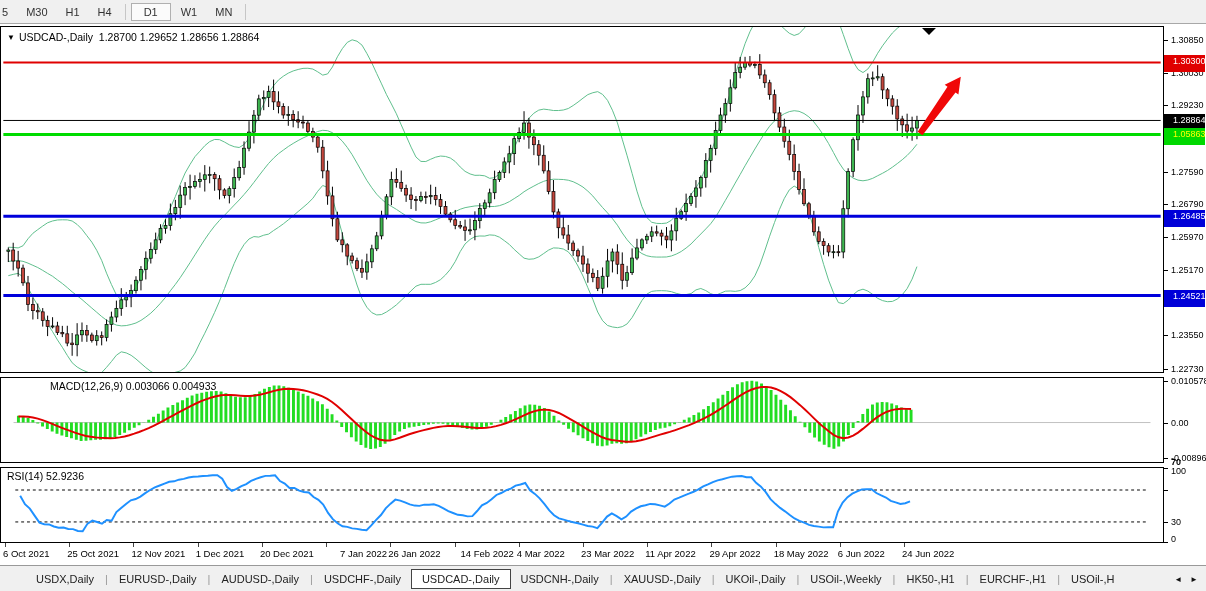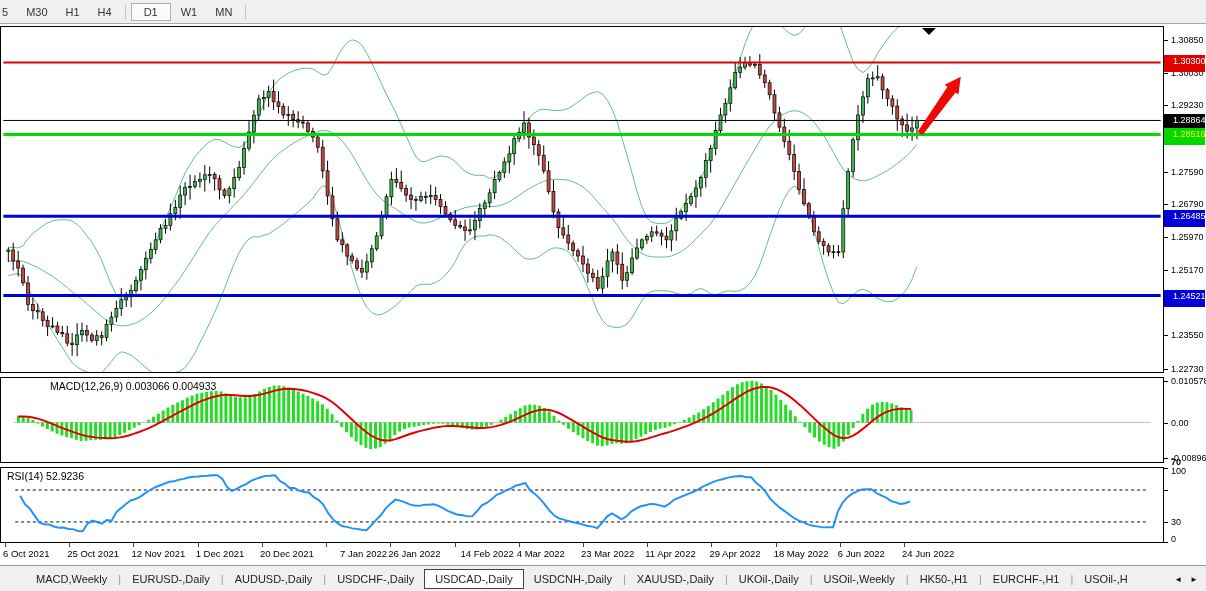--- a/index.html
+++ b/index.html
@@ -255,20 +255,24 @@
           <rect x="917.4" y="94.0" width="3" height="7.6" fill="#3eb650" stroke="#000" stroke-width="0.7"></rect>
         </g>
         <line x1="0" x2="1164" y1="35.8" y2="35.8" stroke="#e00000" stroke-width="2"></line>
         <line x1="0" x2="1164" y1="94.0" y2="94.0" stroke="#000000" stroke-width="1"></line>
         <line x1="0" x2="1164" y1="108.1" y2="108.1" stroke="#00dc00" stroke-width="3"></line>
         <line x1="0" x2="1164" y1="190.4" y2="190.4" stroke="#0000dc" stroke-width="3"></line>
         <line x1="0" x2="1164" y1="270.0" y2="270.0" stroke="#0000dc" stroke-width="3"></line>
         <polygon fill="#f00808" points="924.4,108.9 957.7,65.9 960.6,67.9 963.0,50.0 946.8,58.0 949.6,60.1 919.6,105.4"></polygon>
         <polygon fill="#000" points="924,1 938,1 931,8"></polygon>
       </svg>
+    <div id="chart-title">
+      <span class="tri">▼</span><span>USDCAD-,Daily</span>&nbsp;
+      <span>1.28700 1.29652 1.28656 1.28864</span>
+    </div>
 
     <svg id="macd-pane" viewBox="0 0 1164 86">
         <line x1="0" x2="1164" y1="45.6" y2="45.6" stroke="#c0c0c0" stroke-width="1"></line>
         <path d="M5.0,45.6L5.0,38.7M9.9,45.6L9.9,39.6M14.9,45.6L14.9,40.9M19.8,45.6L19.8,43.1M24.8,45.6L24.8,46.5M29.7,45.6L29.7,49.7M34.6,45.6L34.6,52.2M39.6,45.6L39.6,54.8M44.5,45.6L44.5,57.2M49.5,45.6L49.5,58.8M54.4,45.6L54.4,60.5M59.3,45.6L59.3,61.8M64.3,45.6L64.3,63.3M69.2,45.6L69.2,64.4M74.2,45.6L74.2,64.3M79.1,45.6L79.1,63.7M84.0,45.6L84.0,63.3M89.0,45.6L89.0,63.3M93.9,45.6L93.9,62.6M98.9,45.6L98.9,62.1M103.8,45.6L103.8,60.5M108.7,45.6L108.7,58.4M113.7,45.6L113.7,56.0M118.6,45.6L118.6,53.4M123.6,45.6L123.6,51.0M128.5,45.6L128.5,48.5M133.4,45.6L133.4,45.8M138.4,45.6L138.4,42.8M143.3,45.6L143.3,39.6M148.3,45.6L148.3,36.5M153.2,45.6L153.2,33.4M158.1,45.6L158.1,30.2M163.1,45.6L163.1,27.7M168.0,45.6L168.0,25.0M173.0,45.6L173.0,22.7M177.9,45.6L177.9,20.1M182.8,45.6L182.8,17.8M187.8,45.6L187.8,16.2M192.7,45.6L192.7,15.0M197.7,45.6L197.7,14.1M202.6,45.6L202.6,13.5M207.5,45.6L207.5,13.4M212.5,45.6L212.5,13.9M217.4,45.6L217.4,15.6M222.4,45.6L222.4,17.7M227.3,45.6L227.3,19.1M232.2,45.6L232.2,19.7M237.2,45.6L237.2,19.6M242.1,45.6L242.1,18.4M247.1,45.6L247.1,16.4M252.0,45.6L252.0,13.9M256.9,45.6L256.9,11.1M261.9,45.6L261.9,9.1M266.8,45.6L266.8,7.6M271.8,45.6L271.8,7.6M276.7,45.6L276.7,8.4M281.6,45.6L281.6,10.1M286.6,45.6L286.6,11.8M291.5,45.6L291.5,13.9M296.5,45.6L296.5,16.1M301.4,45.6L301.4,18.2M306.3,45.6L306.3,20.9M311.3,45.6L311.3,23.7M316.2,45.6L316.2,26.9M321.2,45.6L321.2,31.5M326.1,45.6L326.1,37.2M331.0,45.6L331.0,43.5M336.0,45.6L336.0,50.1M340.9,45.6L340.9,55.6M345.9,45.6L345.9,60.7M350.8,45.6L350.8,64.9M355.7,45.6L355.7,68.6M360.7,45.6L360.7,71.4M365.6,45.6L365.6,72.6M370.6,45.6L370.6,72.2M375.5,45.6L375.5,70.6M380.4,45.6L380.4,67.4M385.4,45.6L385.4,63.2M390.3,45.6L390.3,58.4M395.3,45.6L395.3,54.8M400.2,45.6L400.2,52.2M405.1,45.6L405.1,50.7M410.1,45.6L410.1,49.8M415.0,45.6L415.0,49.1M420.0,45.6L420.0,48.2M424.9,45.6L424.9,47.5M429.8,45.6L429.8,46.8M434.8,45.6L434.8,46.6M439.7,45.6L439.7,46.9M444.7,45.6L444.7,47.8M449.6,45.6L449.6,48.8M454.5,45.6L454.5,50.1M459.5,45.6L459.5,51.1M464.4,45.6L464.4,52.2M469.4,45.6L469.4,52.8M474.3,45.6L474.3,52.6M479.2,45.6L479.2,51.4M484.2,45.6L484.2,49.9M489.1,45.6L489.1,47.9M494.1,45.6L494.1,45.3M499.0,45.6L499.0,42.7M503.9,45.6L503.9,39.9M508.9,45.6L508.9,37.1M513.8,45.6L513.8,33.8M518.8,45.6L518.8,30.9M523.7,45.6L523.7,28.1M528.6,45.6L528.6,27.2M533.6,45.6L533.6,27.3M538.5,45.6L538.5,28.3M543.5,45.6L543.5,30.6M548.4,45.6L548.4,34.2M553.3,45.6L553.3,38.7M558.3,45.6L558.3,43.5M563.2,45.6L563.2,47.9M568.2,45.6L568.2,51.9M573.1,45.6L573.1,55.5M578.0,45.6L578.0,58.7M583.0,45.6L583.0,61.7M587.9,45.6L587.9,64.5M592.9,45.6L592.9,66.9M597.8,45.6L597.8,69.3M602.7,45.6L602.7,70.0M607.7,45.6L607.7,69.1M612.6,45.6L612.6,67.4M617.6,45.6L617.6,66.8M622.5,45.6L622.5,67.3M627.4,45.6L627.4,66.9M632.4,45.6L632.4,65.2M637.3,45.6L637.3,62.8M642.3,45.6L642.3,60.2M647.2,45.6L647.2,57.6M652.1,45.6L652.1,55.2M657.1,45.6L657.1,53.2M662.0,45.6L662.0,51.8M667.0,45.6L667.0,51.0M671.9,45.6L671.9,49.5M676.8,45.6L676.8,47.4M681.8,45.6L681.8,45.2M686.7,45.6L686.7,42.8M691.7,45.6L691.7,40.4M696.6,45.6L696.6,38.0M701.5,45.6L701.5,35.3M706.5,45.6L706.5,32.0M711.4,45.6L711.4,28.7M716.4,45.6L716.4,24.8M721.3,45.6L721.3,20.9M726.2,45.6L726.2,17.2M731.2,45.6L731.2,13.3M736.1,45.6L736.1,9.5M741.1,45.6L741.1,6.5M746.0,45.6L746.0,4.3M750.9,45.6L750.9,3.2M755.9,45.6L755.9,2.8M760.8,45.6L760.8,3.7M765.8,45.6L765.8,5.6M770.7,45.6L770.7,8.4M775.6,45.6L775.6,12.4M780.6,45.6L780.6,17.1M785.5,45.6L785.5,22.2M790.5,45.6L790.5,27.4M795.4,45.6L795.4,33.1M800.3,45.6L800.3,39.1M805.3,45.6L805.3,44.9M810.2,45.6L810.2,50.4M815.2,45.6L815.2,56.0M820.1,45.6L820.1,60.9M825.0,45.6L825.0,65.0M830.0,45.6L830.0,68.4M834.9,45.6L834.9,70.8M839.9,45.6L839.9,72.5M844.8,45.6L844.8,70.1M849.7,45.6L849.7,65.0M854.7,45.6L854.7,58.3M859.6,45.6L859.6,51.1M864.6,45.6L864.6,43.9M869.5,45.6L869.5,36.9M874.4,45.6L874.4,31.4M879.4,45.6L879.4,27.2M884.3,45.6L884.3,25.2M889.3,45.6L889.3,24.5M894.2,45.6L894.2,24.7M899.1,45.6L899.1,26.2M904.1,45.6L904.1,28.0M909.0,45.6L909.0,30.1M914.0,45.6L914.0,31.7M918.9,45.6L918.9,32.5" stroke="#22dd22" stroke-width="3" fill="none"></path>
         <polyline fill="none" stroke="#e00000" stroke-width="2" points="5.0,39.4 9.9,39.4 14.9,39.7 19.8,40.4 24.8,41.6 29.7,43.2 34.6,45.0 39.6,47.0 44.5,49.0 49.5,51.0 54.4,52.9 59.3,54.7 64.3,56.4 69.2,58.0 74.2,59.3 79.1,60.1 84.0,60.8 89.0,61.3 93.9,61.5 98.9,61.7 103.8,61.4 108.7,60.8 113.7,59.9 118.6,58.6 123.6,57.0 128.5,55.3 133.4,53.4 138.4,51.3 143.3,49.0 148.3,46.5 153.2,43.9 158.1,41.1 163.1,38.5 168.0,35.8 173.0,33.1 177.9,30.5 182.8,28.0 187.8,25.6 192.7,23.5 197.7,21.6 202.6,20.0 207.5,18.7 212.5,17.7 217.4,17.3 222.4,17.4 227.3,17.7 232.2,18.1 237.2,18.4 242.1,18.4 247.1,18.0 252.0,17.2 256.9,16.0 261.9,14.6 266.8,13.2 271.8,12.1 276.7,11.3 281.6,11.1 286.6,11.2 291.5,11.7 296.5,12.6 301.4,13.7 306.3,15.2 311.3,16.9 316.2,18.9 321.2,21.4 326.1,24.5 331.0,28.3 336.0,32.7 340.9,37.3 345.9,42.0 350.8,46.6 355.7,51.0 360.7,55.1 365.6,58.6 370.6,61.3 375.5,63.2 380.4,64.0 385.4,63.9 390.3,62.8 395.3,61.2 400.2,59.4 405.1,57.6 410.1,56.1 415.0,54.7 420.0,53.4 424.9,52.2 429.8,51.1 434.8,50.2 439.7,49.5 444.7,49.2 449.6,49.1 454.5,49.3 459.5,49.7 464.4,50.2 469.4,50.7 474.3,51.1 479.2,51.1 484.2,50.9 489.1,50.3 494.1,49.3 499.0,48.0 503.9,46.3 508.9,44.5 513.8,42.4 518.8,40.1 523.7,37.7 528.6,35.6 533.6,33.9 538.5,32.8 543.5,32.4 548.4,32.7 553.3,33.9 558.3,35.8 563.2,38.2 568.2,41.0 573.1,43.9 578.0,46.8 583.0,49.8 587.9,52.8 592.9,55.6 597.8,58.3 602.7,60.7 607.7,62.4 612.6,63.4 617.6,64.1 622.5,64.7 627.4,65.2 632.4,65.2 637.3,64.7 642.3,63.8 647.2,62.6 652.1,61.1 657.1,59.5 662.0,58.0 667.0,56.6 671.9,55.2 676.8,53.6 681.8,51.9 686.7,50.1 691.7,48.2 696.6,46.1 701.5,44.0 706.5,41.6 711.4,39.0 716.4,36.2 721.3,33.1 726.2,29.9 731.2,26.6 736.1,23.2 741.1,19.9 746.0,16.7 750.9,14.0 755.9,11.8 760.8,10.2 765.8,9.2 770.7,9.1 775.6,9.7 780.6,11.2 785.5,13.4 790.5,16.2 795.4,19.6 800.3,23.5 805.3,27.8 810.2,32.3 815.2,37.0 820.1,41.8 825.0,46.5 830.0,50.8 834.9,54.8 839.9,58.4 844.8,60.7 849.7,61.6 854.7,60.9 859.6,58.9 864.6,55.9 869.5,52.1 874.4,48.0 879.4,43.8 884.3,40.1 889.3,37.0 894.2,34.5 899.1,32.9 904.1,31.9 909.0,31.5 914.0,31.6 918.9,31.7 "></polyline>
       </svg>
     <div id="macd-label">MACD(12,26,9) 0.003066 0.004933</div>
 
     <svg id="rsi-pane" viewBox="0 0 1164 76">
         <line x1="0" x2="1164" y1="22.6" y2="22.6" stroke="#000" stroke-width="1" stroke-dasharray="3,3"></line>
@@ -341,28 +345,28 @@
         <div class="p-dash" style="top: 442px;"></div>
         <span class="p-lbl" style="top: 440px;">100</span>
         <div class="p-dash" style="top: 463.6px;"></div>
         <span class="p-lbl" style="top: 431px; font-weight: bold;">70</span>
         <div class="p-dash" style="top: 496.4px;"></div>
         <span class="p-lbl" style="top: 491.4px;">30</span>
         <div class="p-dash" style="top: 516px;"></div>
         <span class="p-lbl" style="top: 508px;">0</span>
         <div class="p-badge" style="top: 29.3px; background: rgb(224, 0, 0); color: rgb(255, 255, 255);">1.30300</div>
         <div class="p-badge" style="top: 87.5px; background: rgb(0, 0, 0); color: rgb(255, 255, 255);">1.28864</div>
-        <div class="p-badge" style="top: 101.6px; background: rgb(0, 216, 0); color: rgb(255, 255, 0);">1.28516</div>
+        <div class="p-badge" style="top: 101.6px; background: rgb(0, 216, 0); color: rgb(255, 255, 0);">1.05863</div>
         <div class="p-badge" style="top: 183.9px; background: rgb(0, 0, 216); color: rgb(255, 255, 255);">1.26485</div>
         <div class="p-badge" style="top: 263.5px; background: rgb(0, 0, 216); color: rgb(255, 255, 255);">1.24521</div>
       </div>
   </div>
 
   <div id="tabbar">
-    <span class="tab">MACD,Weekly</span>
+    <span class="tab">USDX,Daily</span>
       <span class="tab-sep">|</span>
       <span class="tab">EURUSD-,Daily</span>
       <span class="tab-sep">|</span>
       <span class="tab">AUDUSD-,Daily</span>
       <span class="tab-sep">|</span>
       <span class="tab">USDCHF-,Daily</span>
       <span class="tab active">USDCAD-,Daily</span>
       <span class="tab">USDCNH-,Daily</span>
       <span class="tab-sep">|</span>
       <span class="tab">XAUUSD-,Daily</span>

